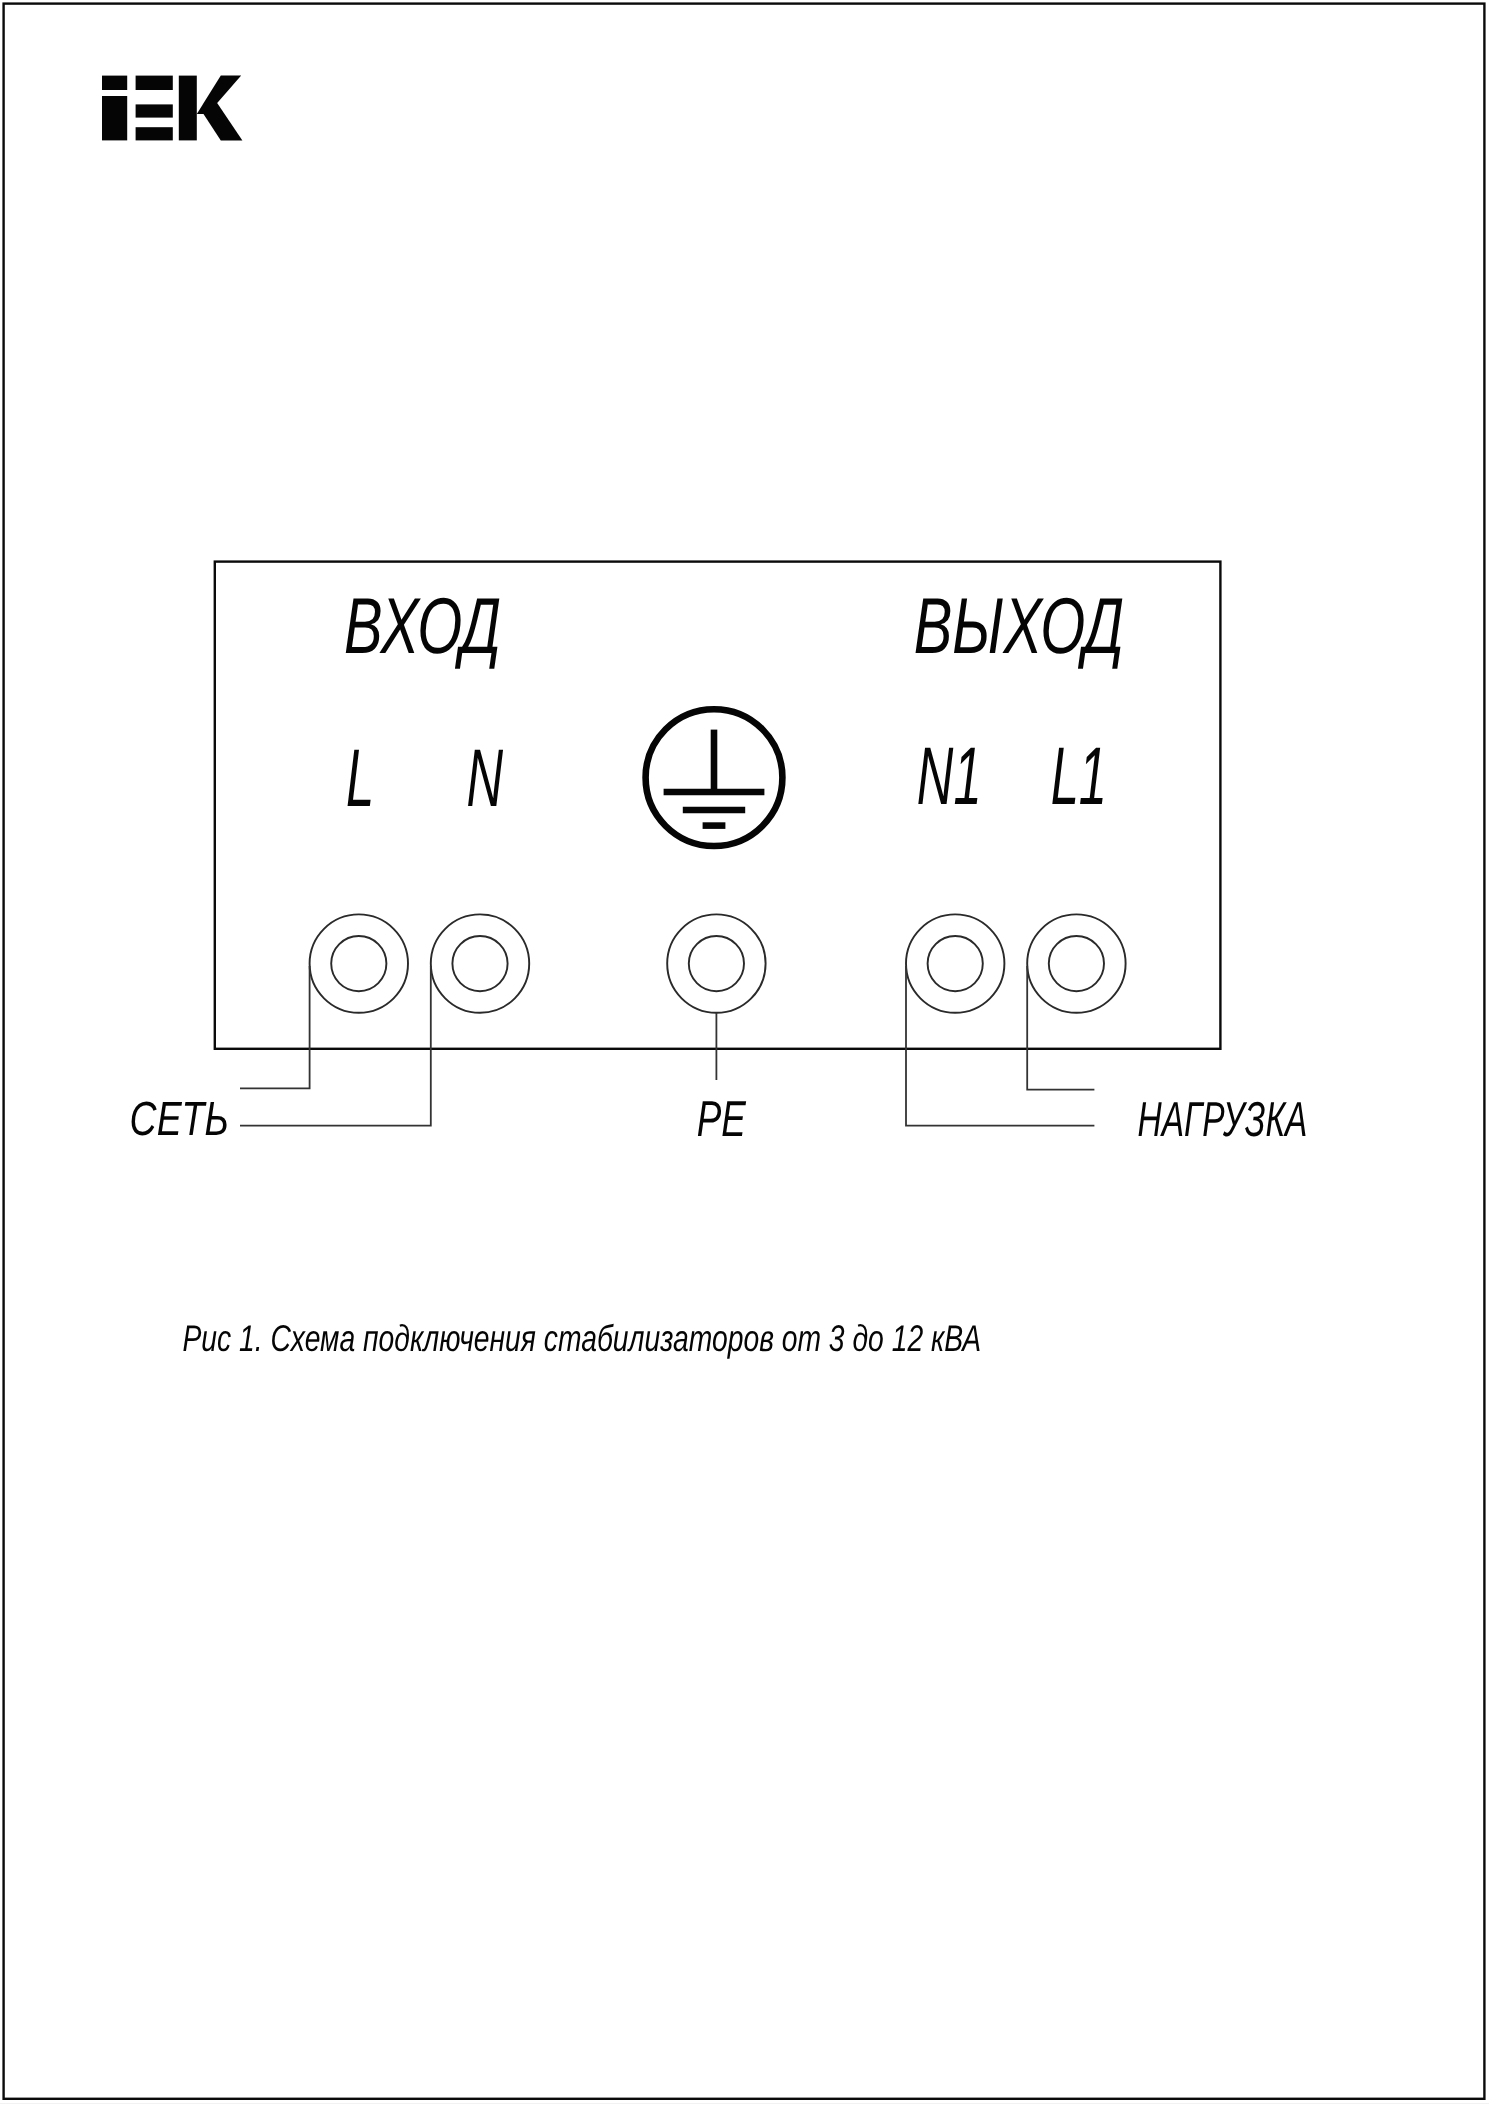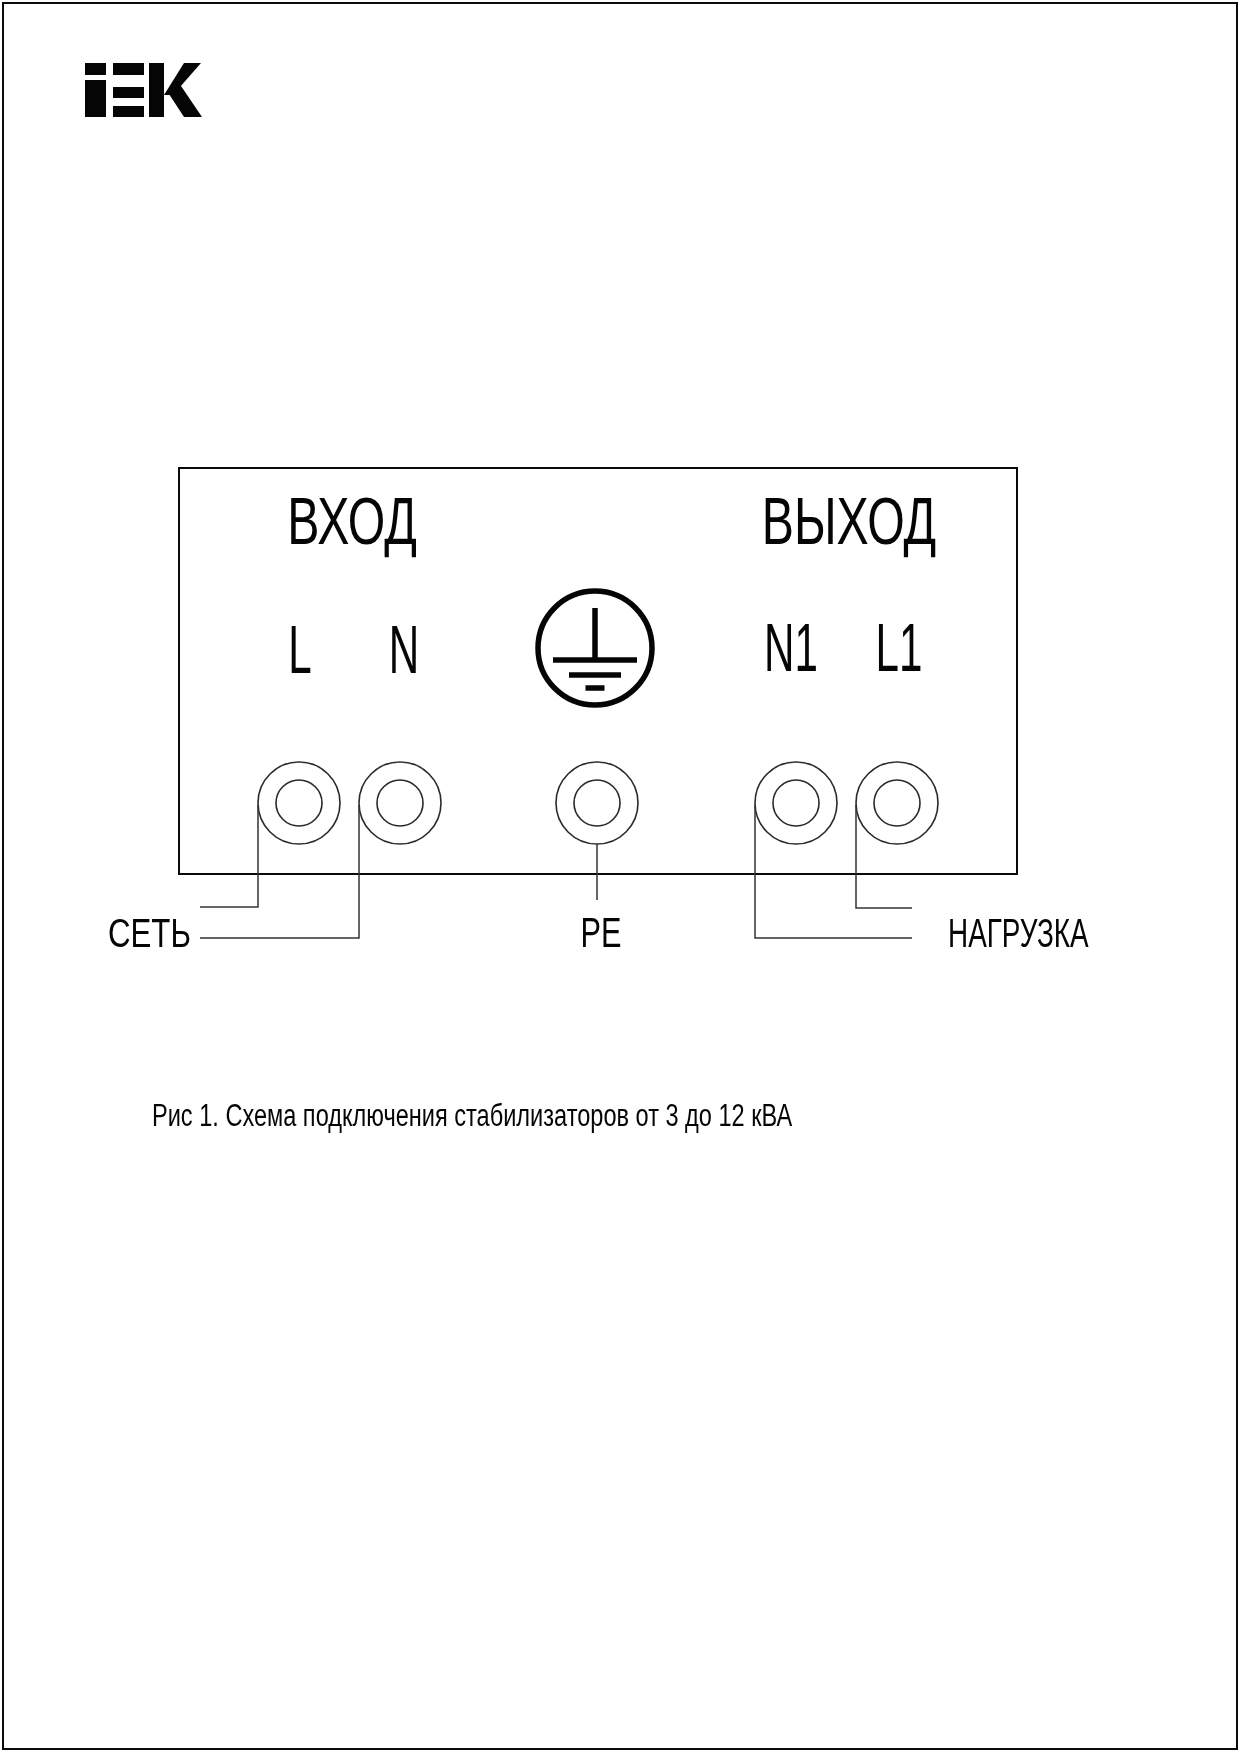--- a/index.html
+++ b/index.html
@@ -5,20 +5,21 @@
   html, body { margin: 0; padding: 0; background: #e8e8e8; }
   .page {
     position: relative;
     width: 1241px;
     height: 1753px;
     background: #ffffff;
     font-family: "Liberation Sans", "DejaVu Sans", sans-serif;
     color: #050505;
     overflow: hidden;
     margin: 0 auto;
+    font-style: italic;
   }
   .page-border {
     position: absolute;
     left: 2px; top: 2px; right: 3px; bottom: 3px;
     border: 2px solid #0a0a0a;
     pointer-events: none;
   }
   .logo {
     position: absolute;
     left: 83px; top: 60px;

